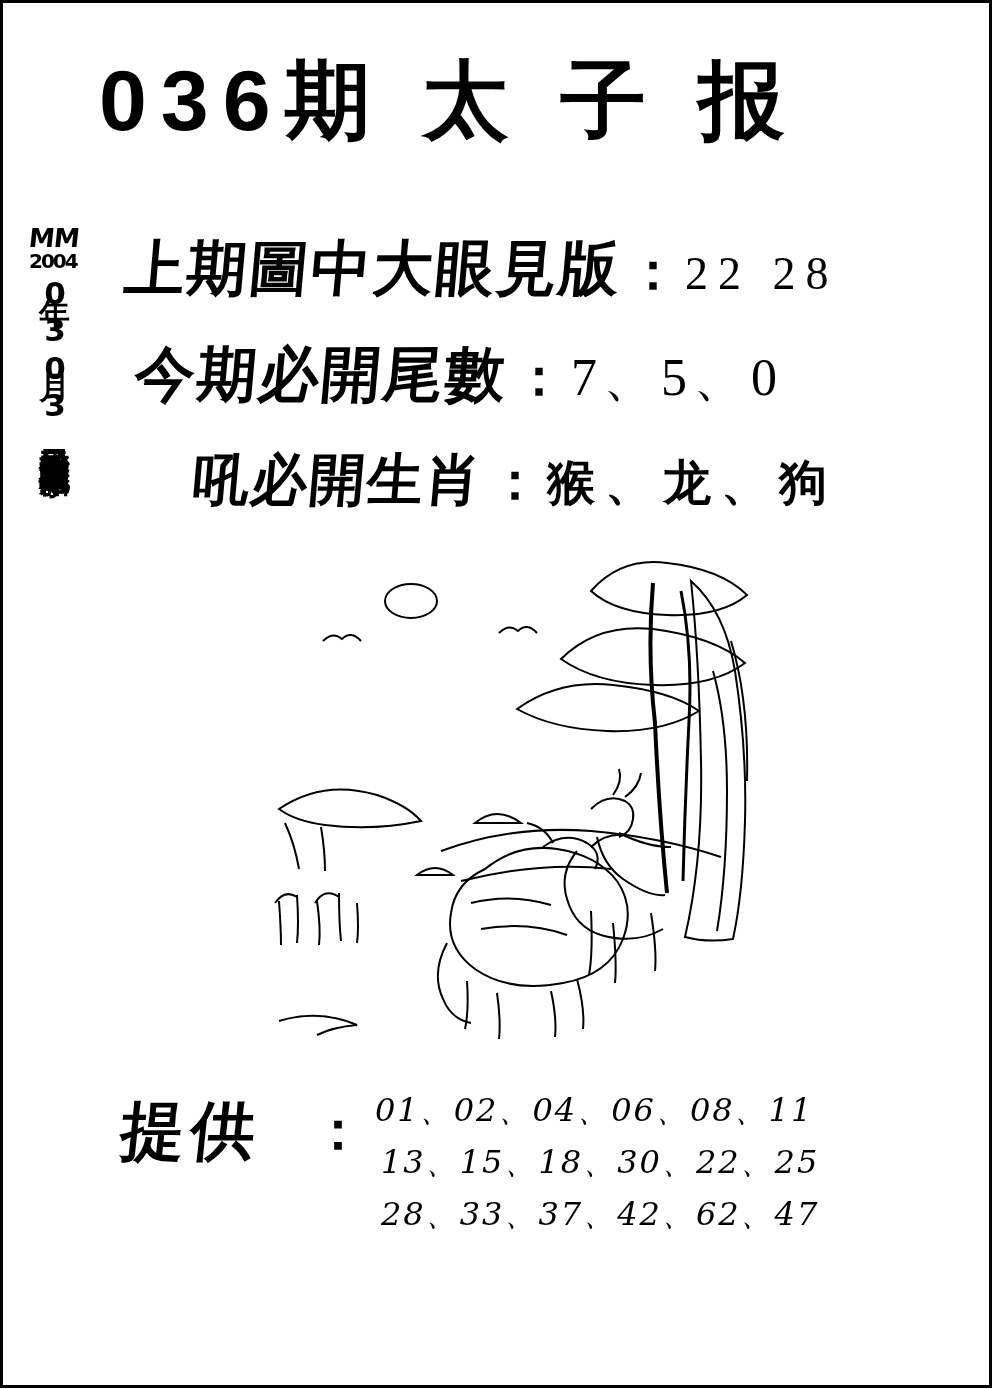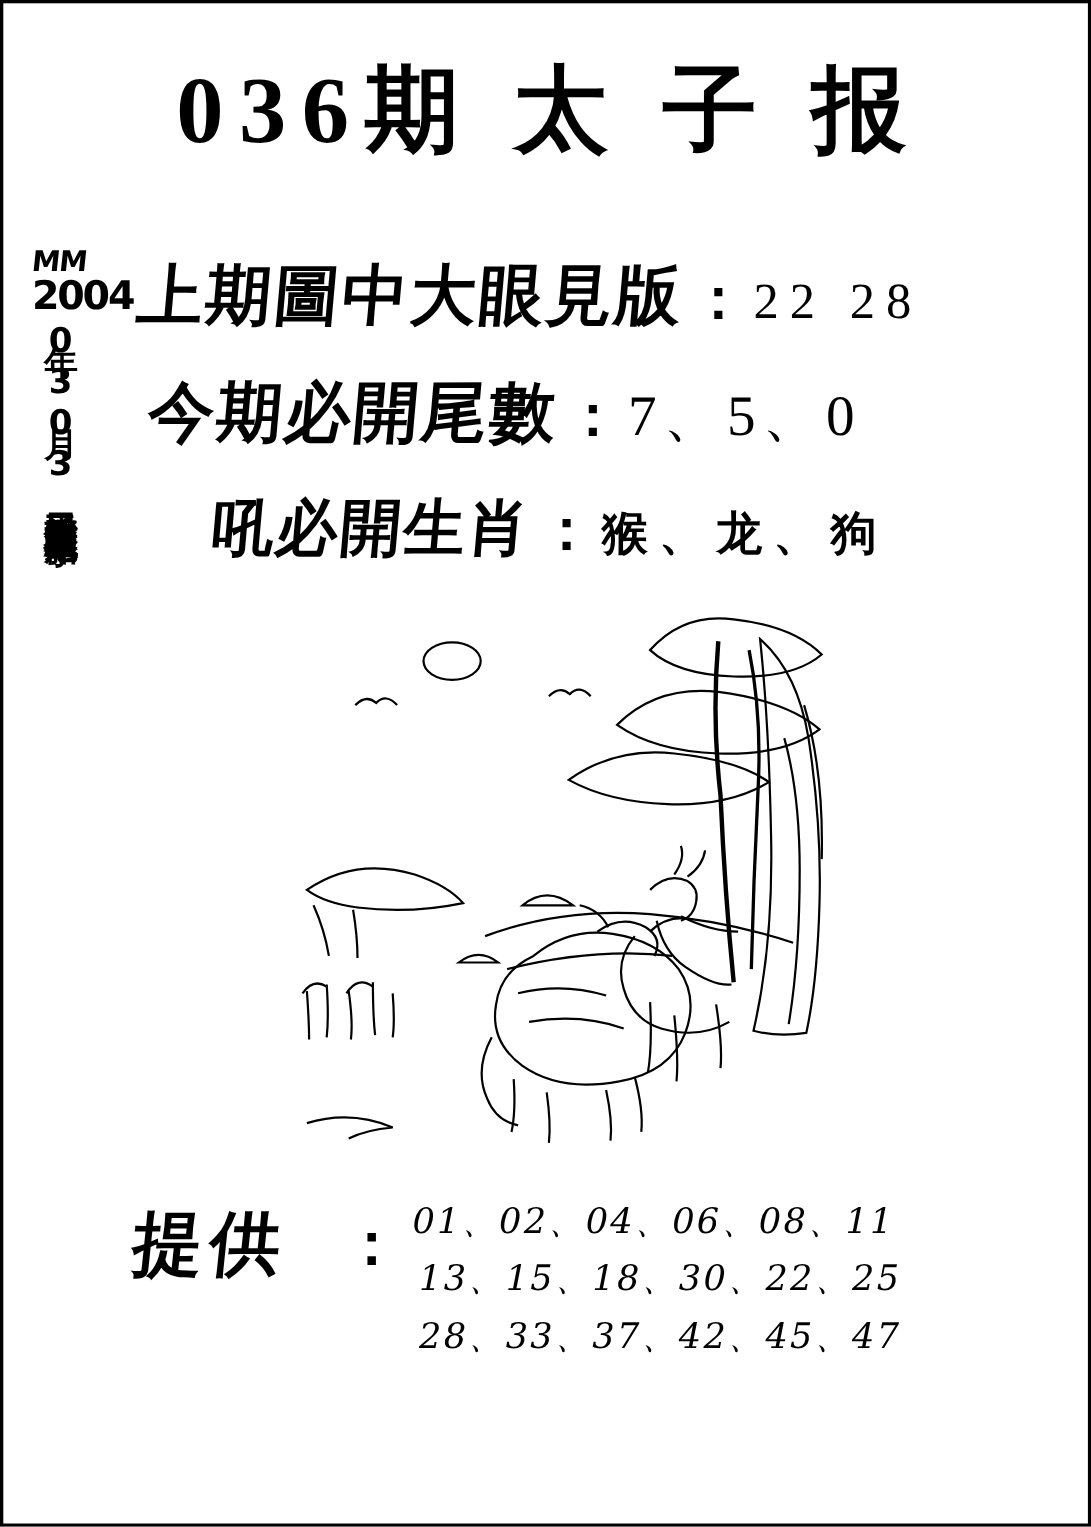--- a/index.html
+++ b/index.html
@@ -19,48 +19,47 @@
     border: 3px solid #000;
     box-sizing: border-box;
   }
 
   
   .title {
     position: absolute;
     top: 52px;
     left: 96px;
     width: 800px;
-    font-family: Liberation Serif, serif;
+    font-family: Liberation Sans, sans-serif;
     font-weight: bold;
     font-size: 86px;
     letter-spacing: 14px;
     color: #000;
     white-space: nowrap;
     line-height: 1.05;
-    text-align: center;
   }
 
   
   .sidestrip {
     position: absolute;
     left: 26px;
     top: 222px;
     width: 76px;
     height: 1010px;
   }
   .sidestrip .mm {
     font-size: 26px;
     font-weight: bold;
     line-height: 1;
     letter-spacing: -1px;
     text-align: left;
     transform: skewX(-6deg);
   }
   .sidestrip .year {
-    font-size: 36px;
+    font-size: 20px;
     font-weight: bold;
     line-height: 1.05;
     letter-spacing: -2px;
   }
   .sidestrip .vtext {
     margin-top: 2px;
     font-size: 31px;
     font-weight: bold;
     line-height: 1.18;
     writing-mode: vertical-rl;
@@ -97,21 +96,21 @@
     letter-spacing: 10px;
     font-weight: 500;
   }
   .nums.tail {
     font-size: 52px;
     letter-spacing: 6px;
   }
   .zodiac {
     font-family: "DejaVu Sans", sans-serif;
     font-weight: bold;
-    font-size: 42px;
+    font-size: 48px;
     letter-spacing: 10px;
   }
 
   #row1 { top: 226px; left: 122px; }
   #row2 { top: 332px; left: 132px; }
   #row3 { top: 440px; left: 190px; }
 
   
   .illus {
     position: absolute;
@@ -259,16 +258,16 @@
         </g>
       </g>
     </svg>
   </div>
 
   <div class="provide-label">提供</div>
   <div class="provide-colon">：</div>
   <div class="numrows">
     <div class="numrow r1">01、02、04、06、08、11</div>
     <div class="numrow r2">13、15、18、30、22、25</div>
-    <div class="numrow r3">28、33、37、42、45、47</div>
+    <div class="numrow r3">28、33、37、42、62、47</div>
   </div>
 
 </div>
 
 </body></html>

